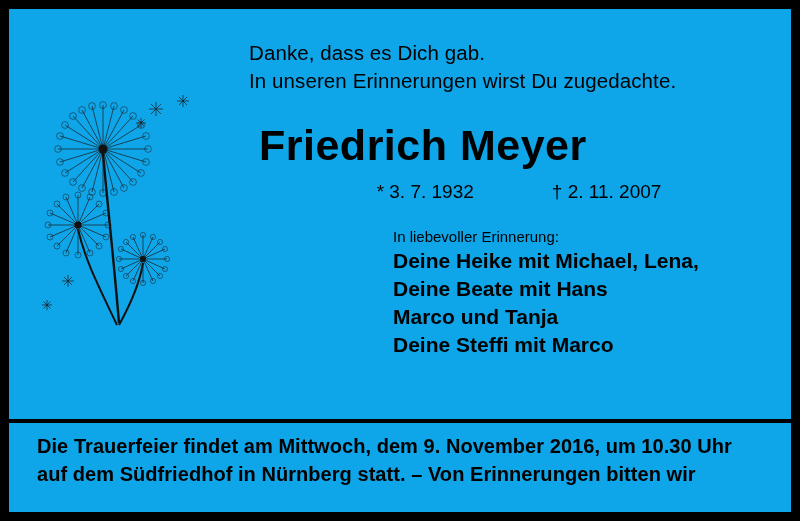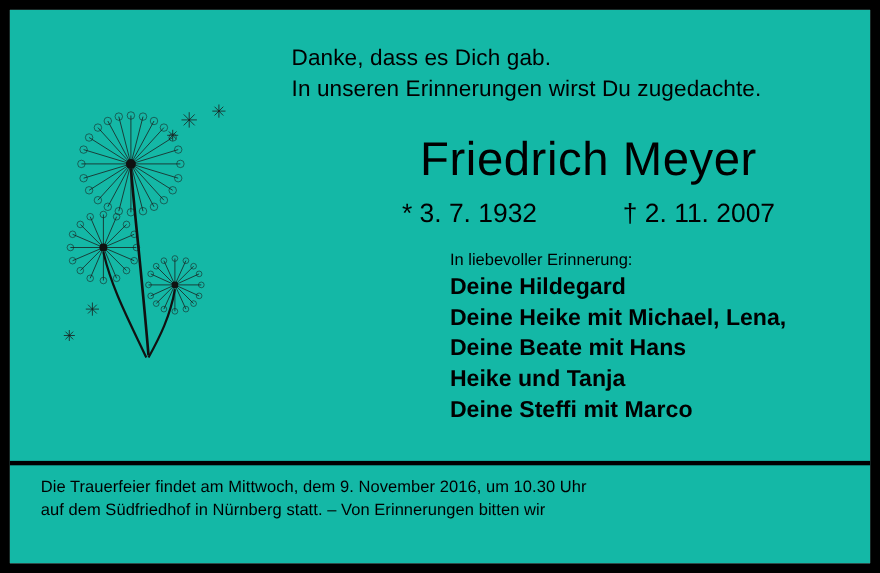--- a/index.html
+++ b/index.html
@@ -22,22 +22,21 @@
     box-sizing: border-box;
     background: #ffffff;
     border: 9px solid #000000;
   }
 
   .inner {
     position: relative;
     width: 100%;
     height: 100%;
     box-sizing: border-box;
-    background: #14b8a6;
-    padding-left: 16px;
+    background: #0ea5e9;
   }
 
   
   .top-section {
     position: relative;
     height: 410px;
     box-sizing: border-box;
     padding: 0;
   }
 
@@ -51,36 +50,35 @@
     font-weight: 500;
     letter-spacing: 0.1px;
   }
   .opening div { white-space: nowrap; }
 
   .name {
     position: absolute;
     left: 250px;
     top: 112px;
     width: 520px;
-    text-align: center;
     font-size: 43px;
-    font-weight: normal;
+    font-weight: bold;
     letter-spacing: 0.5px;
     white-space: nowrap;
   }
 
   .dates {
     position: absolute;
     left: 250px;
     top: 172px;
     width: 520px;
     display: flex;
     justify-content: center;
     gap: 78px;
-    font-size: 24px;
+    font-size: 19px;
     font-weight: 500;
   }
   .dates span { white-space: nowrap; }
 
   .mourners {
     position: absolute;
     left: 384px;
     top: 219px;
     width: 400px;
   }
@@ -111,23 +109,23 @@
   .bottom-section {
     position: absolute;
     left: 0;
     right: 0;
     top: 414px;
     bottom: 0;
     padding: 9px 28px 0 28px;
     box-sizing: border-box;
   }
   .funeral {
-    font-size: 15px;
+    font-size: 20px;
     line-height: 1.42;
-    font-weight: 400;
+    font-weight: 700;
     letter-spacing: 0.05px;
   }
   .funeral div { white-space: nowrap; }
 
   
   .artwork {
     position: absolute;
     left: 24px;
     top: 82px;
     width: 220px;
@@ -351,24 +349,23 @@
       <div class="name">Friedrich Meyer</div>
 
       <div class="dates">
         <span>* 3. 7. 1932</span>
         <span>† 2. 11. 2007</span>
       </div>
 
       <div class="mourners">
         <div class="lead">In liebevoller Erinnerung:</div>
         <div class="family">
-          <div>Deine Hildegard</div>
           <div>Deine Heike mit Michael, Lena,</div>
           <div>Deine Beate mit Hans</div>
-          <div>Heike und Tanja</div>
+          <div>Marco und Tanja</div>
           <div>Deine Steffi mit Marco</div>
         </div>
       </div>
     </div>
 
     <div class="divider"></div>
 
     <div class="bottom-section">
       <div class="funeral">
         <div>Die Trauerfeier findet am Mittwoch, dem 9. November 2016, um 10.30 Uhr</div>

